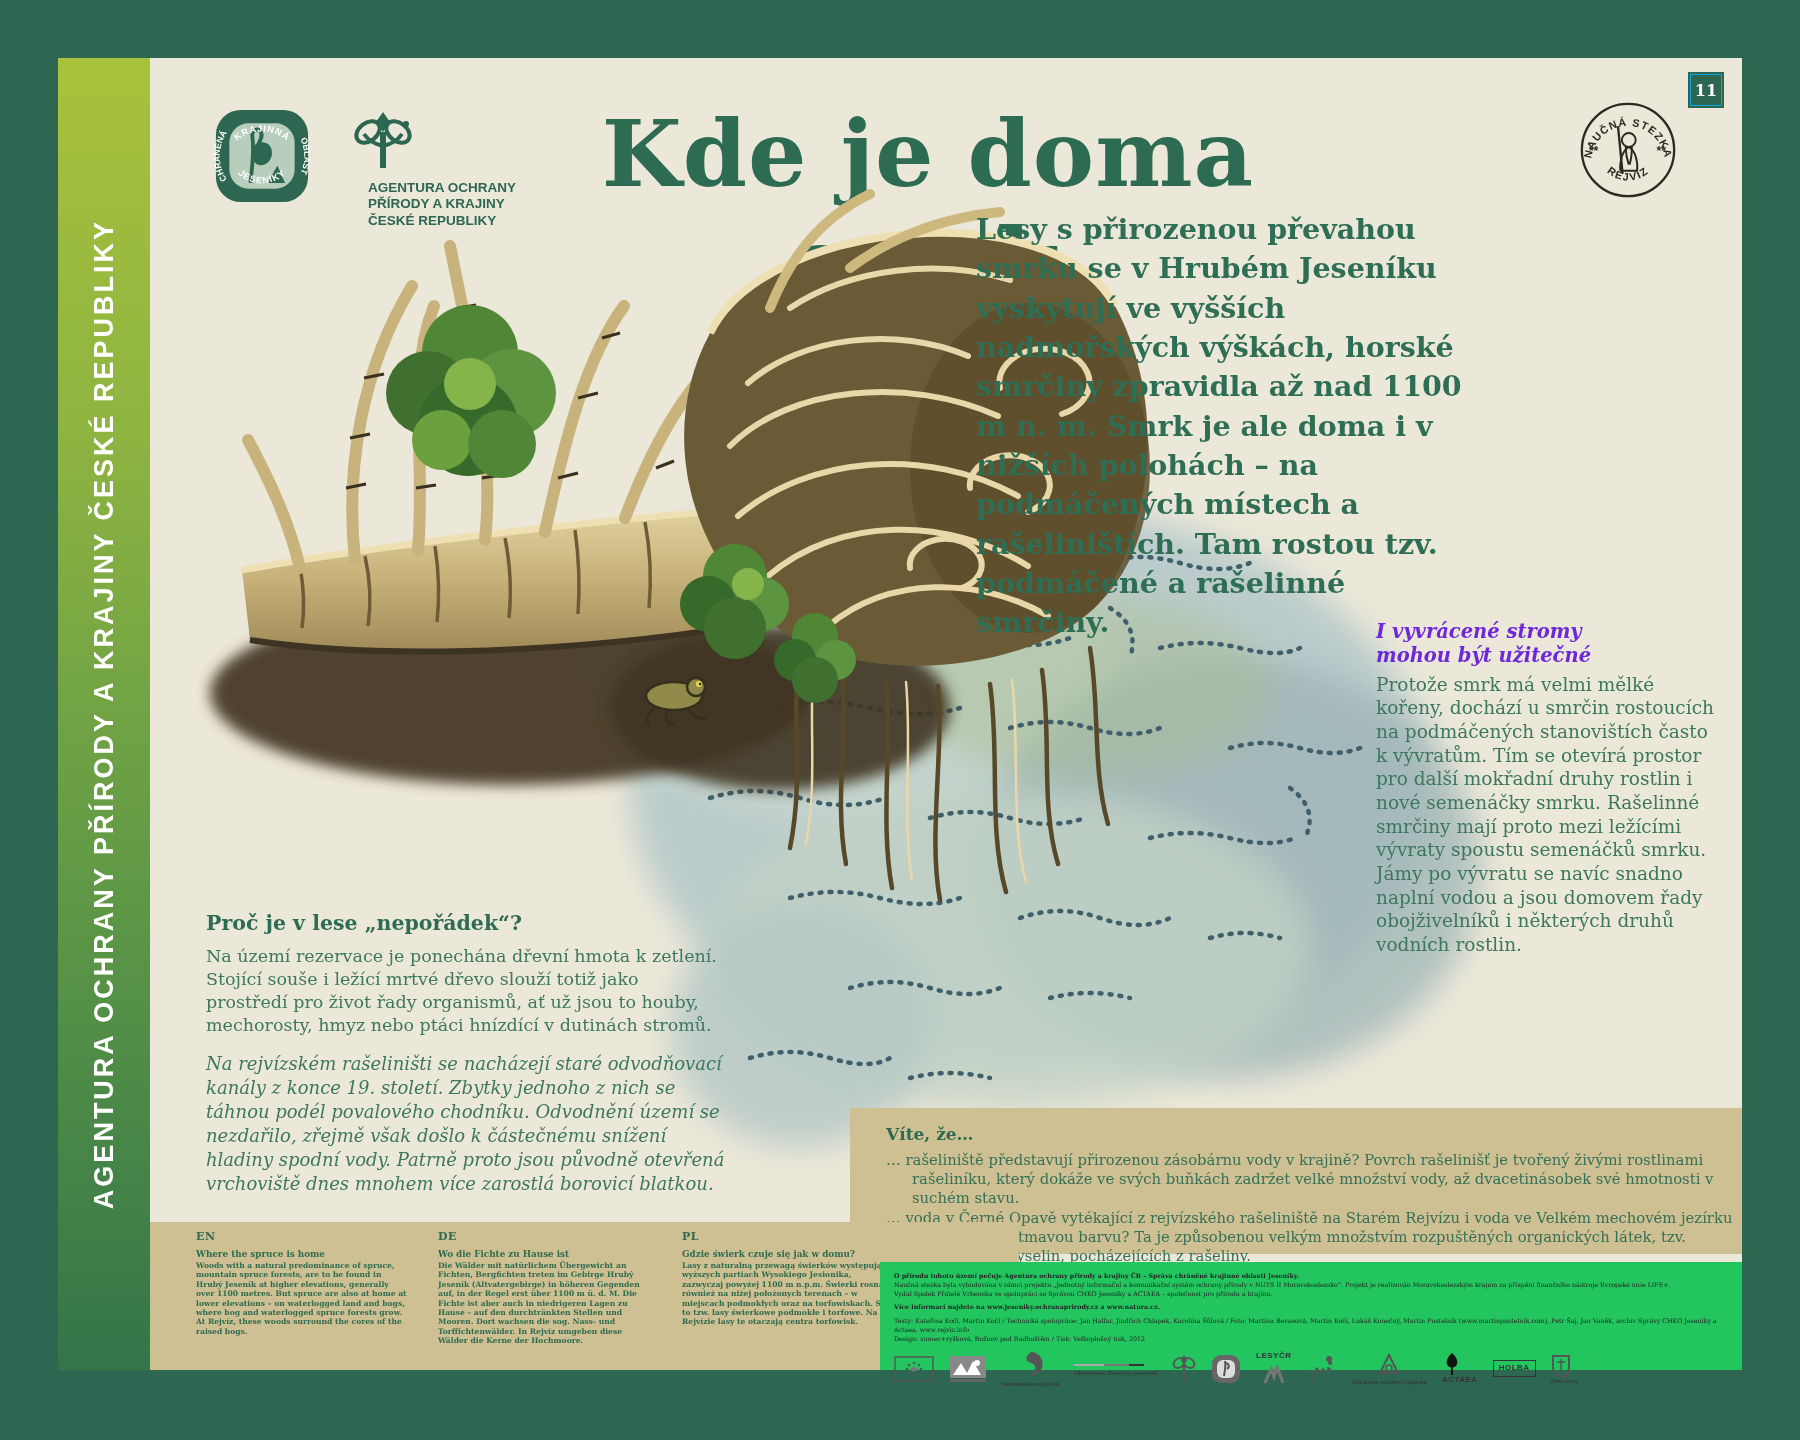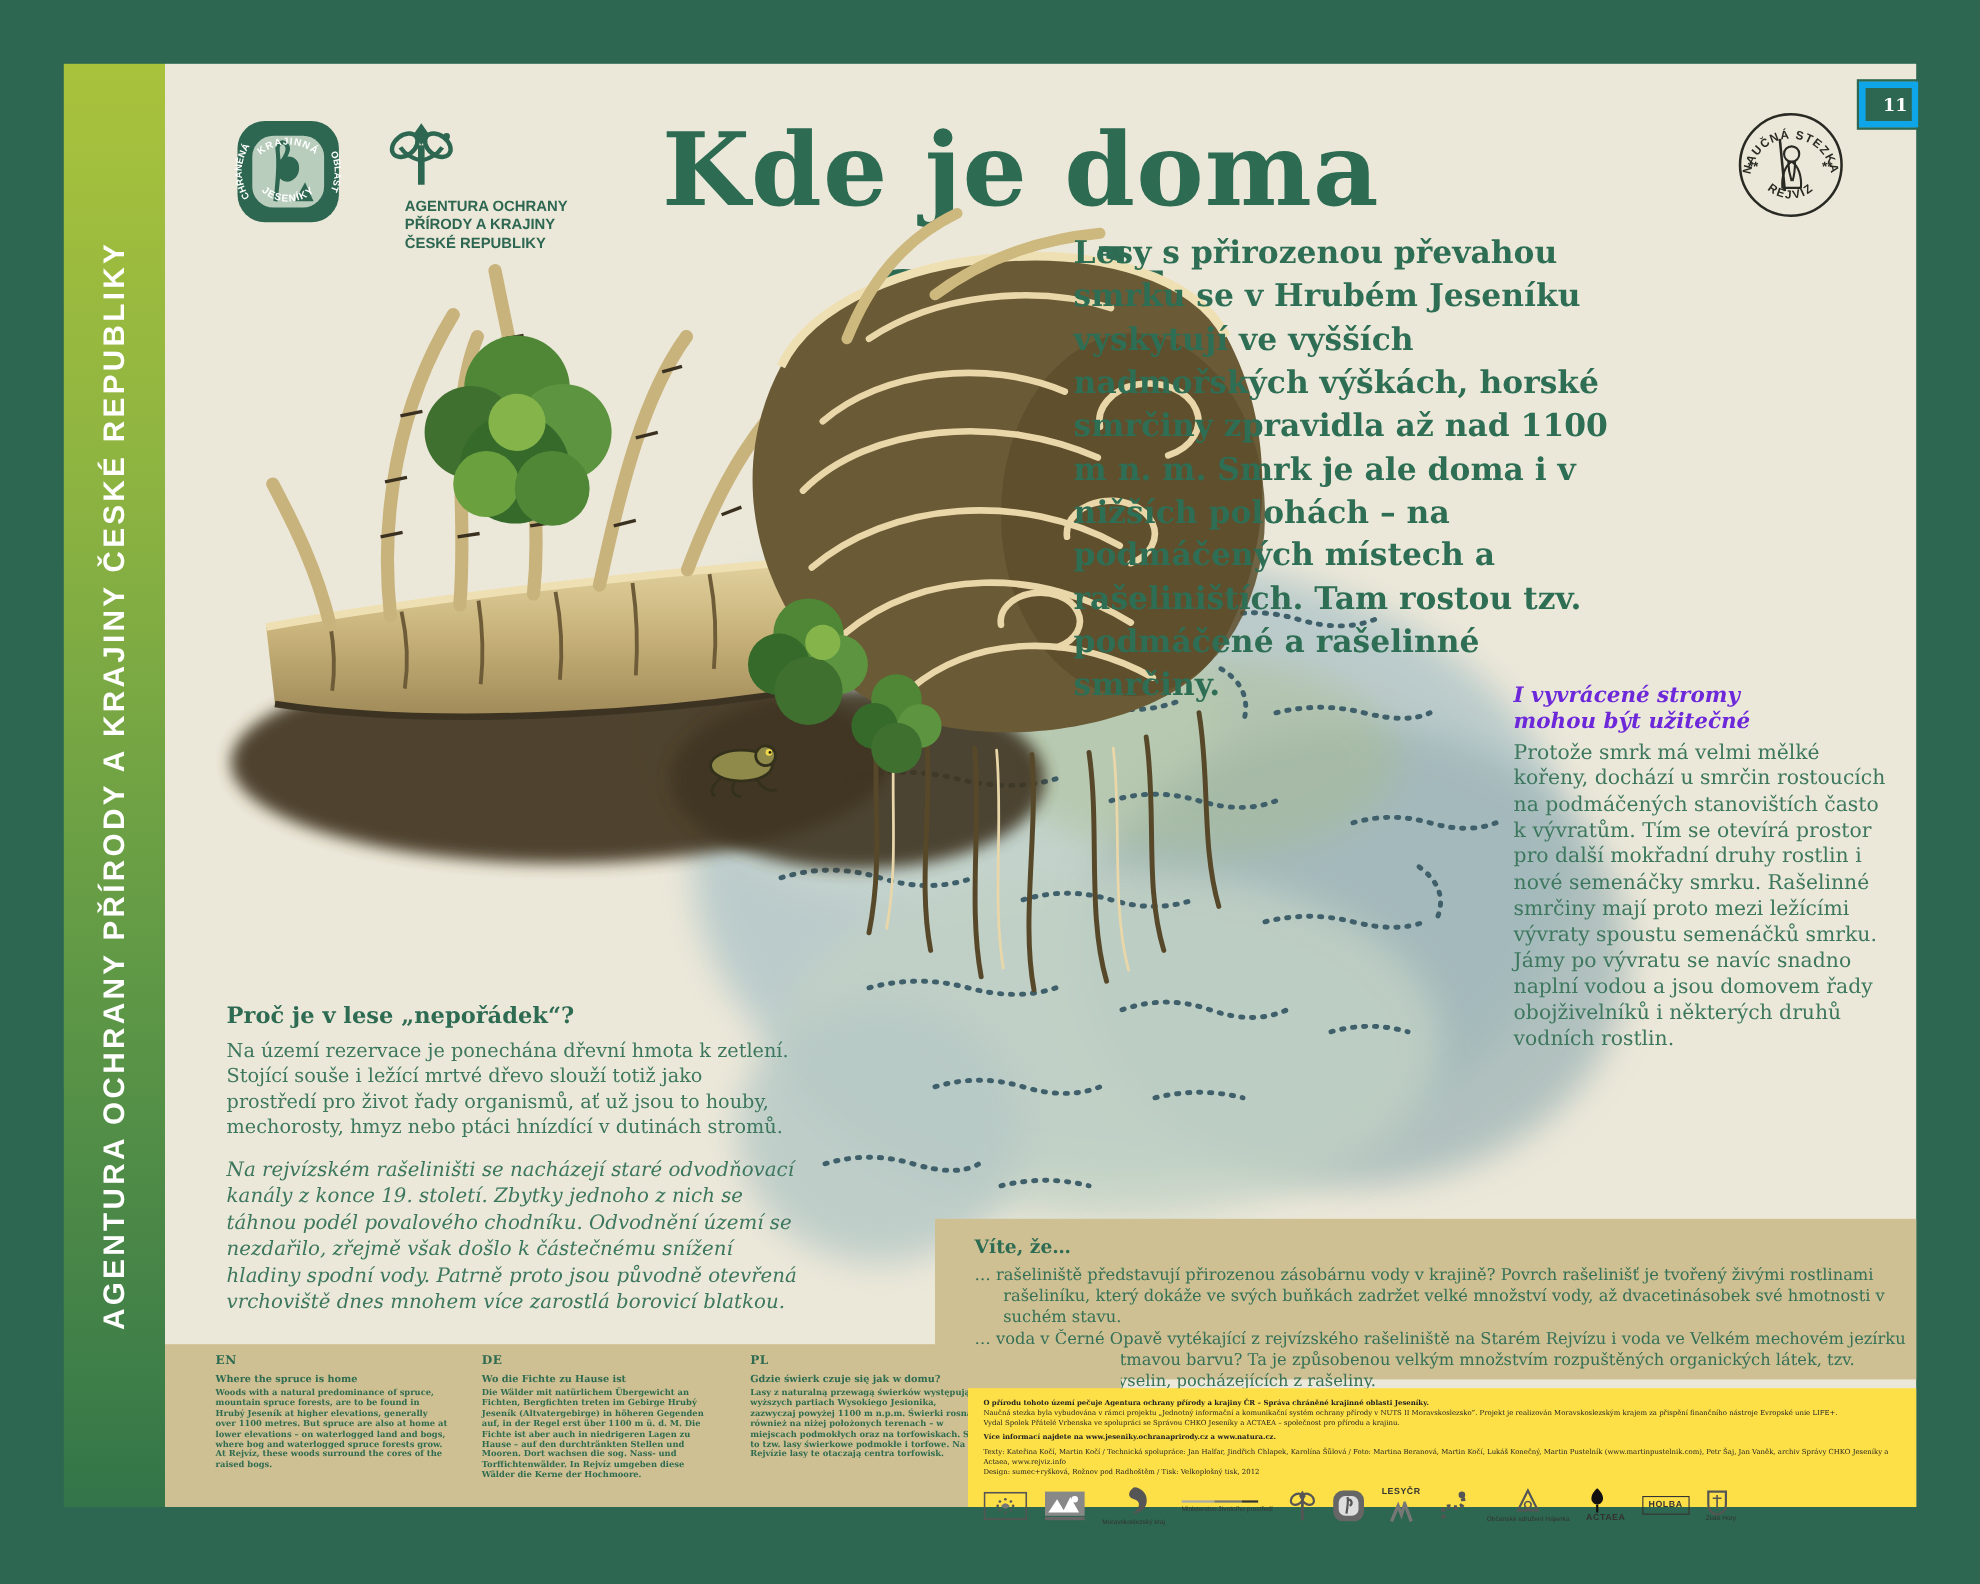--- a/index.html
+++ b/index.html
@@ -15,22 +15,22 @@
   #panel{left:150px;top:58px;width:1592px;height:1312px;background:#ece8d9;}
   
   #title{left:408px;top:42px;width:740px;text-align:center;color:#2d6b53;
     font-size:92px;font-weight:bold;letter-spacing:1px;}
   #chko-badge{left:64px;top:50px;}
   #aopk-logo{left:196px;top:52px;width:190px;}
   #aopk-logo .txt{font-family:"Liberation Sans",sans-serif;font-weight:bold;color:#2d6751;
     font-size:13.5px;line-height:1.22;margin-top:2px;margin-left:22px;}
   #stamp{left:1428px;top:42px;}
   #panel-no{left:1540px;top:16px;width:30px;height:30px;background:#2d6751;
-    display:flex;align-items:center;justify-content:center;border:6px solid #0ea5e9;
-    outline:2px solid #2d6751;padding-left:12px;}
+    display:flex;align-items:center;justify-content:center;border:1px solid #0ea5e9;
+    outline:2px solid #2d6751;}
   #panel-no span{color:#ffffff;font-weight:bold;font-size:16px;font-family:"DejaVu Serif",serif;}
   #intro{left:826px;top:152px;width:500px;font-size:28.5px;font-weight:bold;
     line-height:1.38;color:#2e6e54;}
   #wind-col{left:1226px;top:562px;width:345px;font-size:18.5px;line-height:1.28;color:#3c775e;}
   #wind-col .hd{font-weight:bold;color:#6d28d9;font-size:19.5px;line-height:1.25;margin-bottom:4px;font-style:italic;}
   #mess-sec{left:56px;top:852px;width:515px;font-size:17.5px;line-height:1.32;color:#3c775e;}
   #mess-sec .hd{font-weight:bold;color:#2d6b53;font-size:20.5px;margin-bottom:8px;}
   #canal-sec{left:56px;top:994px;width:520px;font-size:18px;line-height:1.33;
     font-style:italic;color:#3c775e;}
   
@@ -40,21 +40,21 @@
   #know-box p{margin:0;font-size:14.8px;line-height:1.3;color:#357057;
     padding-left:26px;text-indent:-26px;width:830px;}
   
   #lang-strip{left:0px;top:1164px;width:869px;height:148px;background:#cec092;}
   .lang-col{position:absolute;top:8px;width:212px;color:#2f6b50;}
   .lang-col .code{font-weight:bold;font-size:11px;letter-spacing:.5px;}
   .lang-col .ttl{font-weight:bold;font-size:8.8px;margin-top:6px;}
   .lang-col .bd{font-weight:bold;font-size:7.6px;line-height:1.24;margin-top:2px;}
   #lang-en{left:46px;} #lang-de{left:288px;} #lang-pl{left:532px;}
   
-  #credits{left:730px;top:1204px;width:862px;height:108px;background:#fde047;
+  #credits{left:730px;top:1204px;width:862px;height:108px;background:#22c55e;
     padding:9px 14px;box-sizing:border-box;color:#222;}
   #credits .l{font-size:6.3px;line-height:1.45;}
   #credits .b{font-weight:bold;}
   #credits .sp{margin-top:4px;}
   #logo-row{display:flex;align-items:center;gap:15px;margin-top:6px;height:40px;}
   .flogo{display:flex;flex-direction:column;align-items:flex-start;color:#444;}
   .flogo .lab{font-family:"Liberation Sans",sans-serif;font-size:6px;line-height:1.1;
     text-align:left;color:#333;}
   .flogo .lab.big{font-weight:bold;font-size:8px;letter-spacing:.5px;}
   .hrow{display:flex;align-items:center;gap:4px;}

